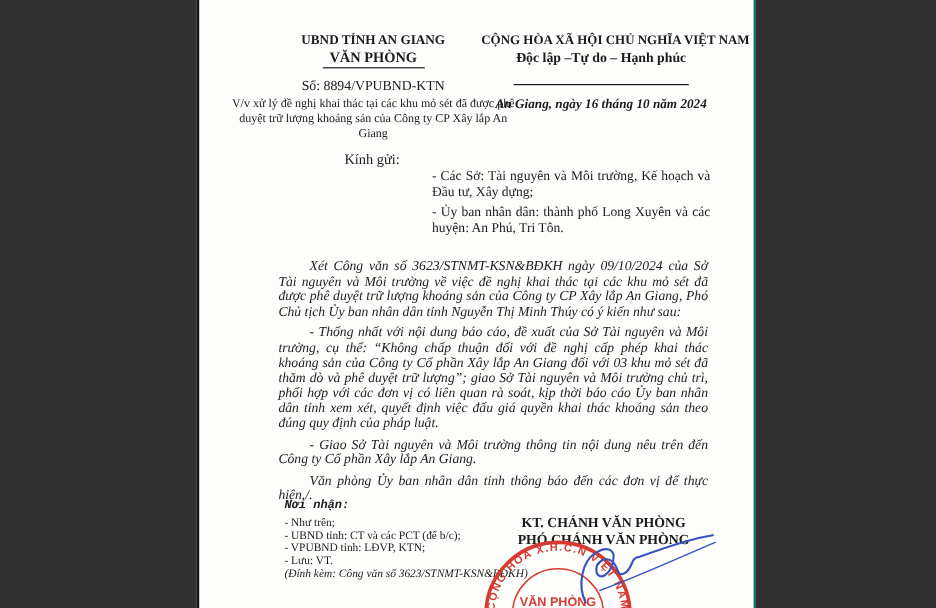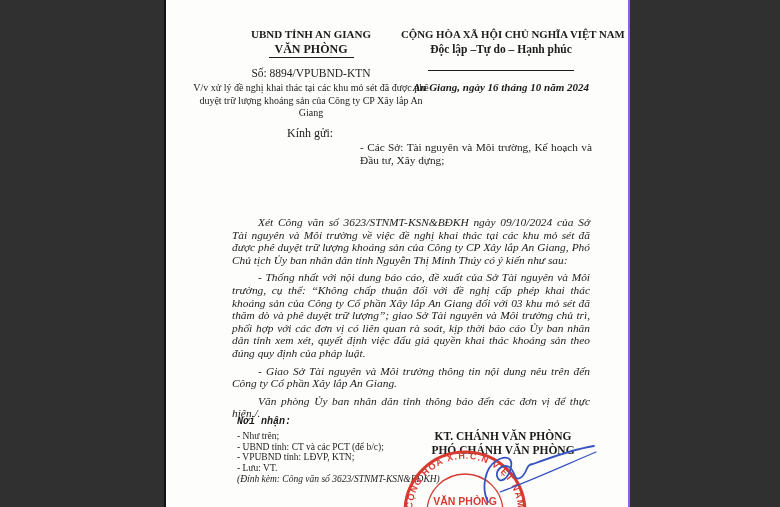--- a/index.html
+++ b/index.html
@@ -5,21 +5,21 @@
   html,body{margin:0;padding:0;}
   body{
     width:780px;height:507px;position:relative;overflow:hidden;
     background:#303030;
     font-family:"Liberation Serif","DejaVu Serif",serif;
     color:#1b1b1b;
   }
   .page{
     position:absolute;left:164px;top:0;width:462px;height:507px;
     background:#fdfdfc;overflow:hidden;
-    border-left:2px solid #121212;border-right:2px solid #8b5cf6;
+    border-left:2px solid #121212;border-right:2px solid #0f766e;
   }
   
   .h-left{position:absolute;left:20px;top:28px;width:250px;text-align:center;line-height:13px;}
   .h-right{position:absolute;left:235px;top:28px;width:200px;text-align:center;line-height:13px;}
   .org-parent{font-size:11px;font-weight:bold;white-space:nowrap;}
   .org-name{font-size:12px;font-weight:bold;display:inline-block;
     border-bottom:1px solid #1b1b1b;padding:0 6px 1px;}
   .doc-number{font-size:11.5px;margin-top:9px;white-space:nowrap;}
   .subject{font-size:10px;line-height:12.5px;margin:2px auto 0;width:240px;}
   .motto1{font-size:10.8px;font-weight:bold;white-space:nowrap;}
@@ -59,20 +59,21 @@
 
   <div class="h-right">
     <div class="motto1">CỘNG HÒA XÃ HỘI CHỦ NGHĨA VIỆT NAM</div>
     <div><span class="motto2">Độc lập –Tự do – Hạnh phúc</span></div>
     <div class="place-date">An Giang, ngày 16 tháng 10 năm 2024</div>
   </div>
 
   <div class="kinhgui-label">Kính gửi:</div>
   <div class="kinhgui-list">
     <div class="kinhgui-item">- Các Sở: Tài nguyên và Môi trường, Kế hoạch và Đầu tư, Xây dựng;</div>
+    <div class="kinhgui-item">- Ủy ban nhân dân: thành phố Long Xuyên và các huyện: An Phú, Tri Tôn.</div>
   </div>
 
   <div class="body-block">
     <p class="para">Xét Công văn số 3623/STNMT-KSN&amp;BĐKH ngày 09/10/2024 của Sở Tài nguyên và Môi trường về việc đề nghị khai thác tại các khu mỏ sét đã được phê duyệt trữ lượng khoáng sản của Công ty CP Xây lắp An Giang, Phó Chủ tịch Ủy ban nhân dân tỉnh Nguyễn Thị Minh Thúy có ý kiến như sau:</p>
     <p class="para">- Thống nhất với nội dung báo cáo, đề xuất của Sở Tài nguyên và Môi trường, cụ thể: “Không chấp thuận đối với đề nghị cấp phép khai thác khoáng sản của Công ty Cổ phần Xây lắp An Giang đối với 03 khu mỏ sét đã thăm dò và phê duyệt trữ lượng”; giao Sở Tài nguyên và Môi trường chủ trì, phối hợp với các đơn vị có liên quan rà soát, kịp thời báo cáo Ủy ban nhân dân tỉnh xem xét, quyết định việc đấu giá quyền khai thác khoáng sản theo đúng quy định của pháp luật.</p>
     <p class="para">- Giao Sở Tài nguyên và Môi trường thông tin nội dung nêu trên đến Công ty Cổ phần Xây lắp An Giang.</p>
     <p class="para">Văn phòng Ủy ban nhân dân tỉnh thông báo đến các đơn vị để thực hiện./.</p>
   </div>
 
   <div class="noinhan">

